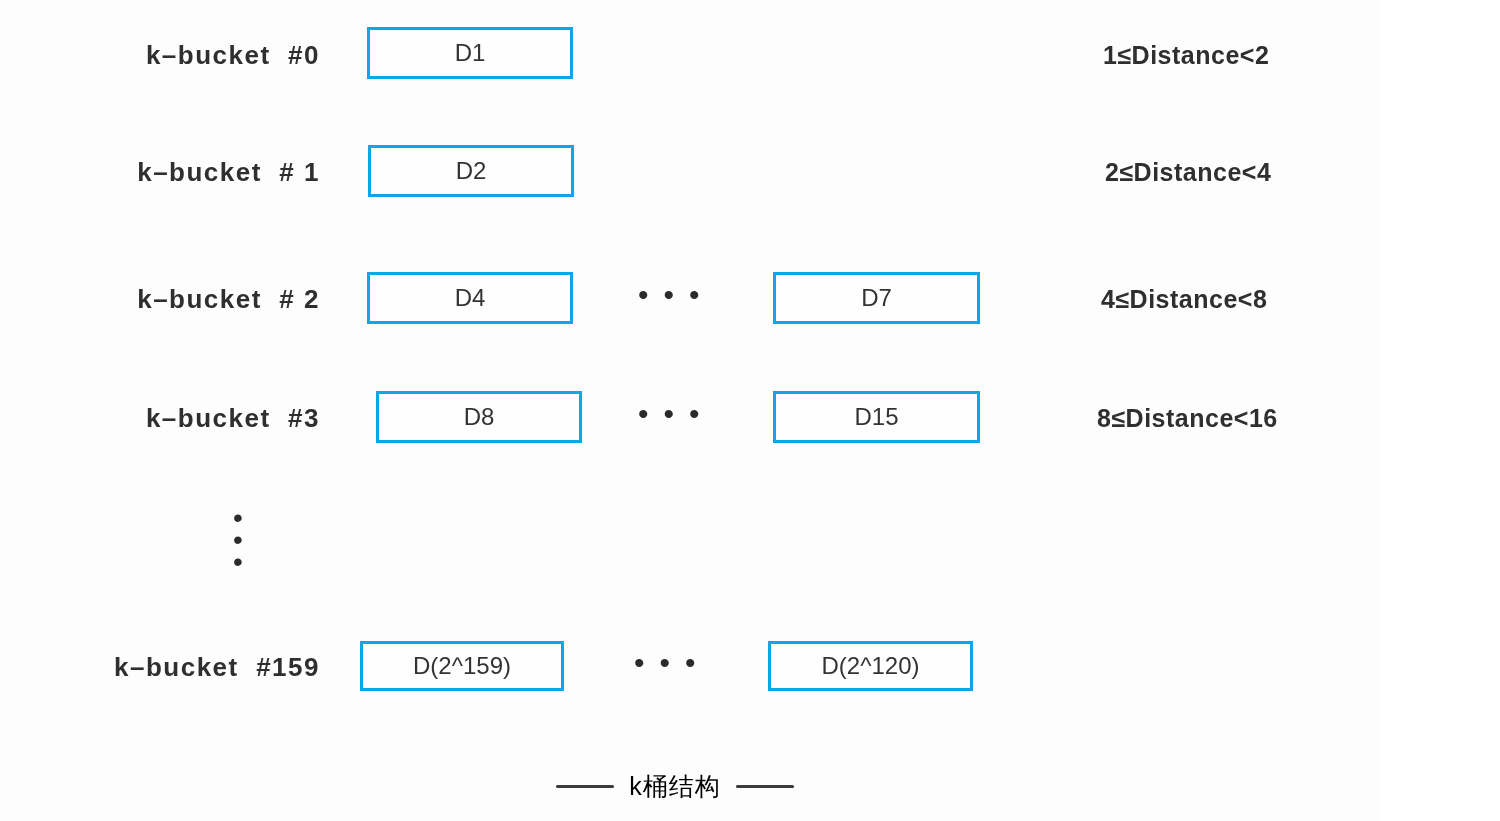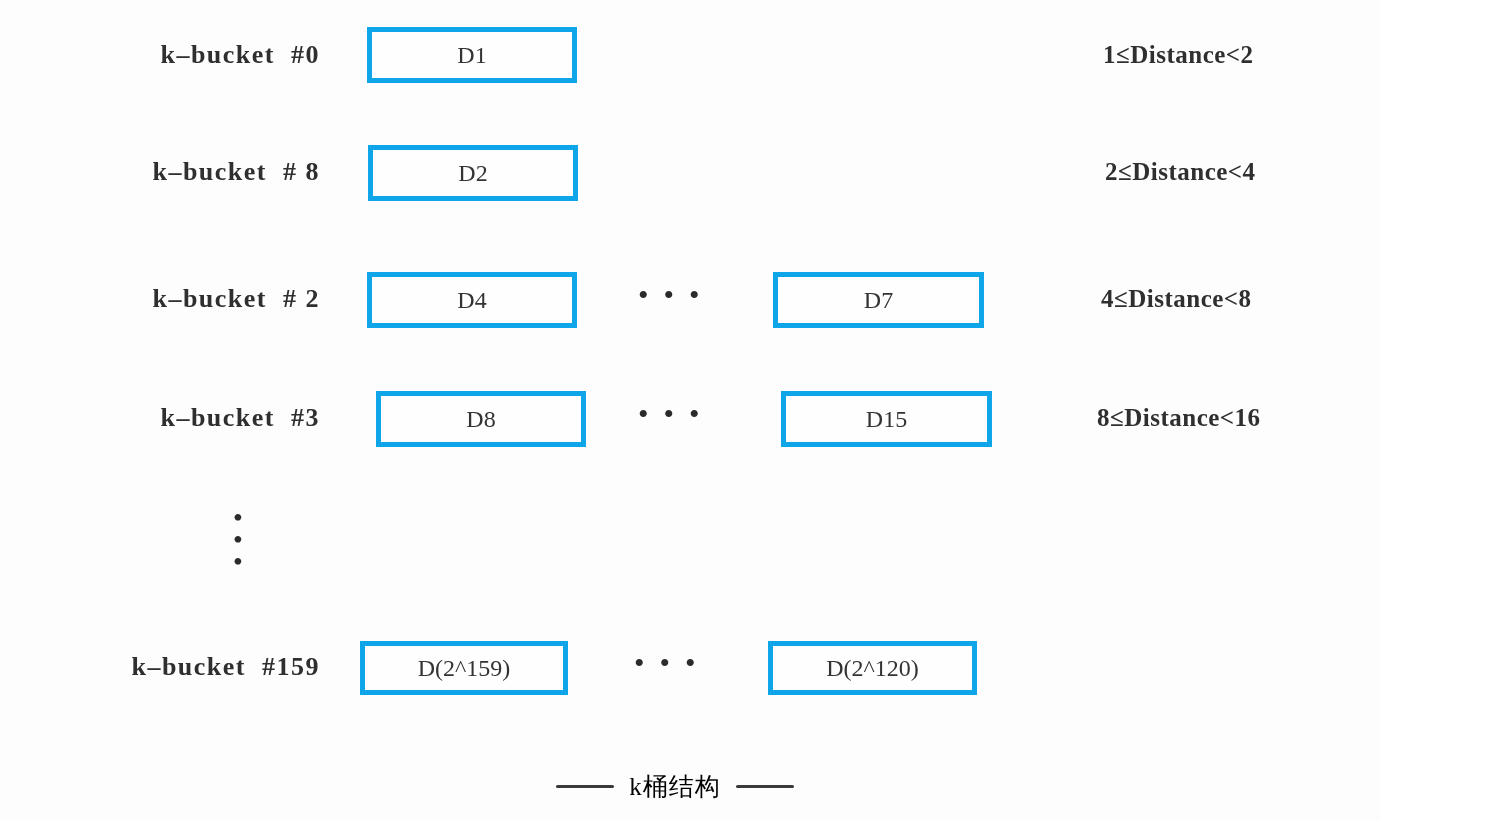--- a/index.html
+++ b/index.html
@@ -5,38 +5,38 @@
   html, body {
     margin: 0;
     padding: 0;
     background: #ffffff;
   }
   #canvas {
     position: relative;
     width: 1380px;
     height: 821px;
     background: #fdfdfd;
-    font-family: Liberation Serif, serif;
+    font-family: Liberation Sans, sans-serif;
     color: #2f2f2f;
     overflow: hidden;
   }
   .bucket-label {
     position: absolute;
     width: 262px;
     text-align: right;
     font-size: 26px;
     font-weight: 600;
     letter-spacing: 1.5px;
     color: #2f2f2f;
     white-space: pre;
   }
   .node-box {
     position: absolute;
     height: 46px;
-    border: 5px solid #0ea5e9;
+    border: 3px solid #0ea5e9;
     background: #fefefe;
     display: flex;
     align-items: center;
     justify-content: center;
     font-size: 24px;
     font-weight: 400;
     color: #333333;
   }
   .range-label {
     position: absolute;
@@ -95,42 +95,42 @@
 </style>
 </head>
 <body>
 
 <div id="canvas">
 
   <div class="bucket-label" style="left:58px; top:40px;">k–bucket  #0</div>
   <div class="node-box" style="left:367px; top:27px; width:200px;">D1</div>
   <div class="range-label" style="left:1103px; top:41px;">1≤Distance&lt;2</div>
 
-  <div class="bucket-label" style="left:58px; top:157px;">k–bucket  # 8</div>
+  <div class="bucket-label" style="left:58px; top:157px;">k–bucket  # 1</div>
   <div class="node-box" style="left:368px; top:145px; width:200px;">D2</div>
   <div class="range-label" style="left:1105px; top:158px;">2≤Distance&lt;4</div>
 
   <div class="bucket-label" style="left:58px; top:284px;">k–bucket  # 2</div>
   <div class="node-box" style="left:367px; top:272px; width:200px;">D4</div>
   <div class="h-ellipsis" style="left:638px; top:290px;">
     <span>•</span>
     <span>•</span>
     <span>•</span>
   </div>
   <div class="node-box" style="left:773px; top:272px; width:201px;">D7</div>
   <div class="range-label" style="left:1101px; top:285px;">4≤Distance&lt;8</div>
 
   <div class="bucket-label" style="left:58px; top:403px;">k–bucket  #3</div>
   <div class="node-box" style="left:376px; top:391px; width:200px;">D8</div>
   <div class="h-ellipsis" style="left:638px; top:409px;">
     <span>•</span>
     <span>•</span>
     <span>•</span>
   </div>
-  <div class="node-box" style="left:773px; top:391px; width:201px;margin-left:8px;">D15</div>
+  <div class="node-box" style="left:773px; top:391px; width:201px;">D15</div>
   <div class="range-label" style="left:1097px; top:404px;">8≤Distance&lt;16</div>
 
   <div class="v-ellipsis" style="left:233px; top:512px;">
     <span>•</span>
     <span>•</span>
     <span>•</span>
   </div>
 
   <div class="bucket-label" style="left:58px; top:652px;">k–bucket  #159</div>
   <div class="node-box" style="left:360px; top:641px; width:198px; height:44px;">D(2^159)</div>

